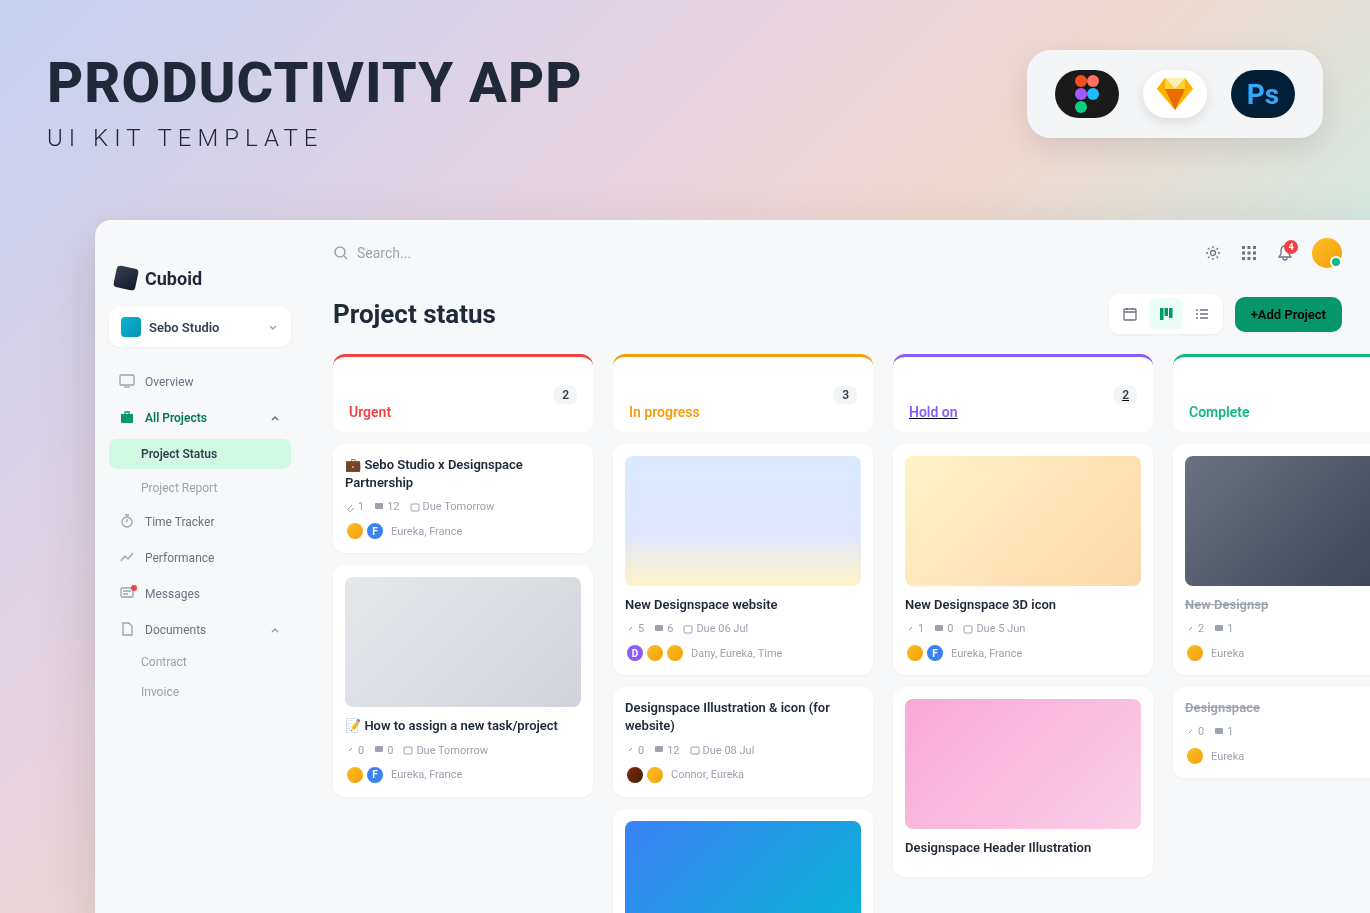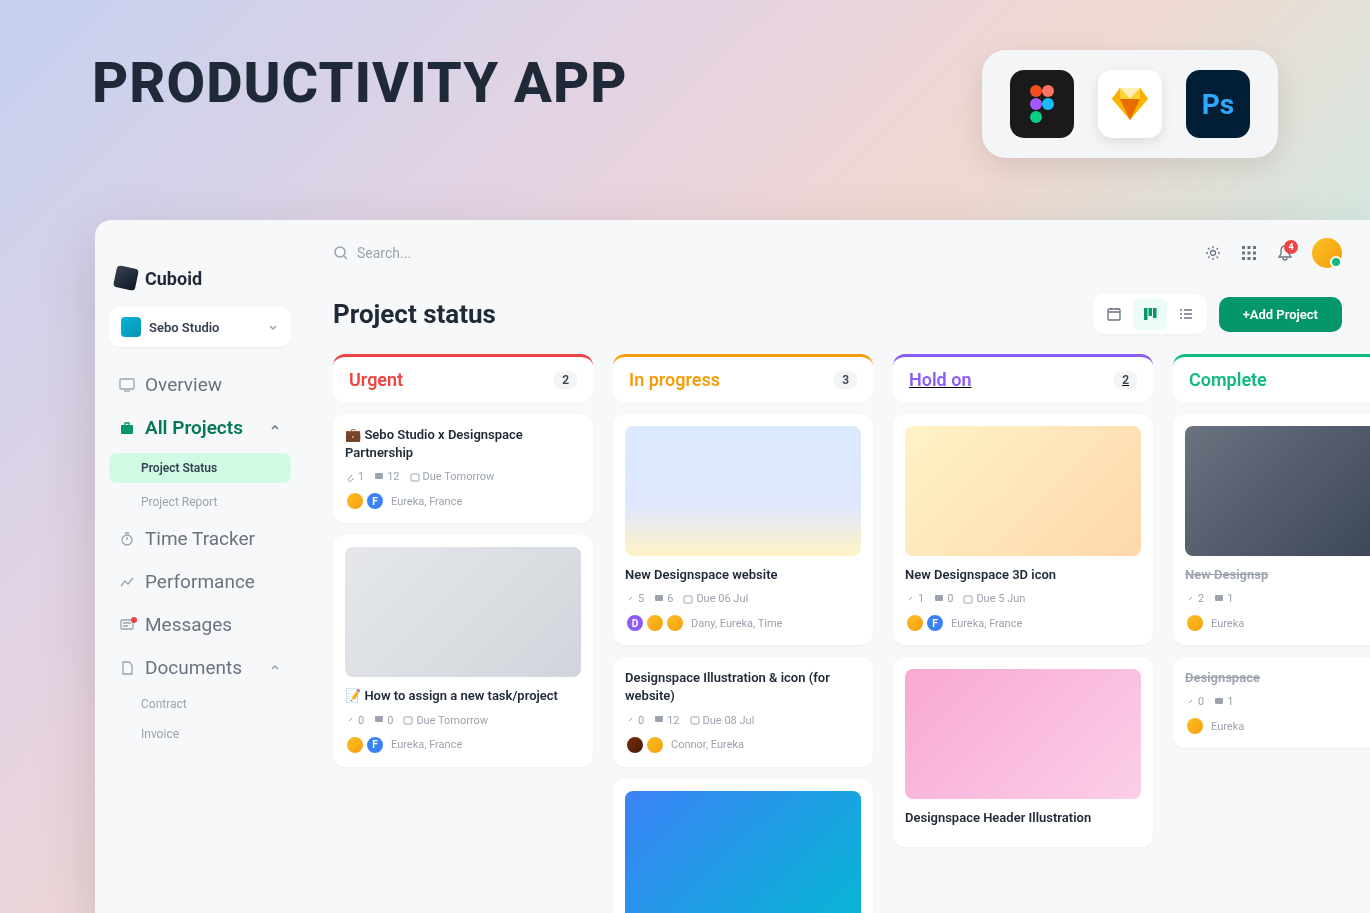--- a/index.html
+++ b/index.html
@@ -1,59 +1,59 @@
 <!DOCTYPE html>
 <html><head>
 <meta charset="utf-8">
 <style>
 * { margin: 0; padding: 0; box-sizing: border-box; font-family: -apple-system, BlinkMacSystemFont, 'Segoe UI', Roboto, sans-serif; }
 body { width: 1370px; height: 913px; background: linear-gradient(135deg, #c5d0f0 0%, #e8d4e0 35%, #f0d8d0 50%, #d5e8e0 70%, #c0d0f0 100%); overflow: hidden; position: relative; }
-.promo-header { padding: 50px 92px 30px; display: flex; justify-content: space-between; align-items: flex-start; }
+.promo-header { padding: 50px 47px 30px; display: flex; justify-content: space-between; align-items: flex-start; }
 .promo-title h1 { font-size: 56px; font-weight: 800; color: #1f2937; letter-spacing: 1px; }
 .promo-title p { font-size: 24px; font-weight: 300; color: #1f2937; letter-spacing: 6px; margin-top: 8px; }
 .app-badges { background: #f4f5f7; border-radius: 24px; padding: 20px 28px; display: flex; gap: 24px; box-shadow: 0 10px 30px rgba(0,0,0,0.1); }
-.app-badge { width: 64px; height: 68px; border-radius: 14px; display: flex; align-items: center; justify-content: center; font-size: 32px; }
+.app-badge { width: 64px; height: 48px; border-radius: 24px; display: flex; align-items: center; justify-content: center; font-size: 32px; }
 .badge-figma { background: #1a1a1a; }
 .badge-sketch { background: #fff; box-shadow: 0 4px 12px rgba(0,0,0,0.1); }
 .badge-ps { background: #001e36; color: #31a8ff; font-weight: 700; font-size: 28px; }
 .app-window { position: absolute; top: 220px; left: 95px; right: 0; bottom: 0; background: #f7f8f9; border-radius: 16px 0 0 0; box-shadow: 0 20px 60px rgba(0,0,0,0.15); overflow: hidden; display: flex; }
 .sidebar { width: 210px; padding: 18px 14px; display: flex; flex-direction: column; gap: 4px; margin-top: 25px; }
 .logo { display: flex; align-items: center; gap: 8px; font-weight: 700; font-size: 18px; color: #1f2937; padding: 4px 6px 14px; }
 .logo-icon { width: 22px; height: 22px; background: linear-gradient(135deg, #374151, #111827); border-radius: 4px; transform: rotate(12deg); }
 .workspace-select { background: #fff; border-radius: 10px; padding: 10px 12px; display: flex; align-items: center; gap: 8px; font-size: 13px; font-weight: 600; color: #374151; margin-bottom: 14px; box-shadow: 0 1px 3px rgba(0,0,0,0.05); }
 .ws-icon { width: 20px; height: 20px; background: linear-gradient(135deg, #06b6d4, #0891b2); border-radius: 4px; }
-.nav-item { display: flex; align-items: center; gap: 10px; padding: 8px 10px; font-size: 19px; color: #6b7280; border-radius: 8px; cursor: pointer; }
+.nav-item { display: flex; align-items: flex-end; gap: 10px; padding: 8px 10px; font-size: 12px; color: #6b7280; border-radius: 8px; cursor: pointer; }
 .nav-item.active { color: #047857; font-weight: 600; }
 .nav-item .nav-icon { width: 16px; height: 16px; display: flex; align-items: center; justify-content: center; }
 .nav-sub { padding-left: 32px; font-size: 12px; color: #9ca3af; padding-top: 6px; padding-bottom: 6px; cursor: pointer; }
 .nav-sub.active { background: #d1fae5; color: #374151; border-radius: 8px; font-weight: 600; padding: 8px 10px 8px 32px; margin: 2px 0; }
 .chevron { margin-left: auto; }
 .main { flex: 1; display: flex; flex-direction: column; overflow: hidden; }
 .topbar { display: flex; align-items: center; padding: 18px 28px; gap: 24px; justify-content: space-between; }
 .search { display: flex; align-items: center; gap: 8px; color: #9ca3af; font-size: 14px; flex: 1; }
 .topbar-icons { display: flex; align-items: center; gap: 18px; color: #6b7280; }
 .bell-wrap { position: relative; }
 .notif-badge { position: absolute; top: -4px; right: -4px; background: #ef4444; color: #fff; font-size: 9px; width: 14px; height: 14px; border-radius: 50%; display: flex; align-items: center; justify-content: center; font-weight: 700; }
 .avatar-main { width: 30px; height: 30px; border-radius: 50%; background: linear-gradient(135deg,#fbbf24,#f59e0b); position: relative; }
 .avatar-main::after { content:''; position:absolute; bottom:0; right:0; width:8px; height:8px; background:#10b981; border:2px solid #f7f8f9; border-radius:50%; }
 .page-header { display: flex; align-items: center; justify-content: space-between; padding: 8px 28px 20px; }
 .page-title { font-size: 26px; font-weight: 700; color: #1f2937; }
 .header-actions { display: flex; align-items: center; gap: 12px; }
 .view-toggle { background: #fff; border-radius: 10px; padding: 4px; display: flex; gap: 2px; box-shadow: 0 1px 3px rgba(0,0,0,0.05); }
 .view-btn { width: 34px; height: 32px; border-radius: 8px; display: flex; align-items: center; justify-content: center; color: #6b7280; cursor: pointer; }
 .view-btn.active { background: #ecfdf5; color: #059669; }
-.add-btn { background: #059669; color: #ffffff; padding: 10px 24px; border-radius: 10px; font-size: 13px; font-weight: 600; cursor: pointer; }
+.add-btn { background: #059669; color: #000000; padding: 10px 16px; border-radius: 10px; font-size: 13px; font-weight: 600; cursor: pointer; }
 .board { display: flex; gap: 20px; padding: 0 0 0 28px; overflow: hidden; }
 .column { width: 260px; flex-shrink: 0; }
 .col-header { background: #fff; border-radius: 12px; padding: 12px 16px; display: flex; justify-content: space-between; align-items: center; margin-bottom: 12px; border-top: 3px solid; }
 .col-header.urgent { border-color: #ef4444; }
 .col-header.progress { border-color: #f59e0b; }
 .col-header.hold { border-color: #8b5cf6; text-decoration: underline; }
 .col-header.complete { border-color: #10b981; }
-.col-title { font-size: 18px; font-weight: 600; }
+.col-title { font-size: 14px; font-weight: 600; margin-top: 35px; }
 .urgent .col-title { color: #ef4444; }
 .progress .col-title { color: #f59e0b; }
 .hold .col-title { color: #8b5cf6; }
 .complete .col-title { color: #10b981; }
 .col-count { background: #f3f4f6; border-radius: 6px; padding: 2px 8px; font-size: 12px; font-weight: 600; color: #374151; }
 .card { background: #fff; border-radius: 12px; padding: 12px; margin-bottom: 12px; box-shadow: 0 1px 3px rgba(0,0,0,0.04); }
 .card-img { width: 100%; height: 130px; border-radius: 8px; margin-bottom: 10px; }
 .img1 { background: linear-gradient(135deg,#e5e7eb,#d1d5db); }
 .img2 { background: linear-gradient(180deg,#dbeafe 0%,#e0e7ff 60%,#fef3c7 100%); }
 .img3 { background: linear-gradient(135deg,#fef3c7,#fed7aa); }
@@ -74,20 +74,21 @@
 .nav-dot { width: 6px; height: 6px; background: #ef4444; border-radius: 50%; position: absolute; top: 0; right: -2px; }
 .nav-icon-wrap { position: relative; }
 svg { display: block; }
 </style>
 </head>
 <body>
 
 <div class="promo-header">
   <div class="promo-title">
     <h1>PRODUCTIVITY APP</h1>
+    <p>UI KIT TEMPLATE</p>
   </div>
   <div class="app-badges">
     <div class="app-badge badge-figma">
       <svg width="26" height="38" viewBox="0 0 26 38">
           <circle cx="7" cy="6" r="6" fill="#f24e1e"></circle>
           <circle cx="19" cy="6" r="6" fill="#ff7262"></circle>
           <circle cx="7" cy="19" r="6" fill="#a259ff"></circle>
           <circle cx="19" cy="19" r="6" fill="#1abcfe"></circle>
           <circle cx="7" cy="32" r="6" fill="#0acf83"></circle>
         </svg>

